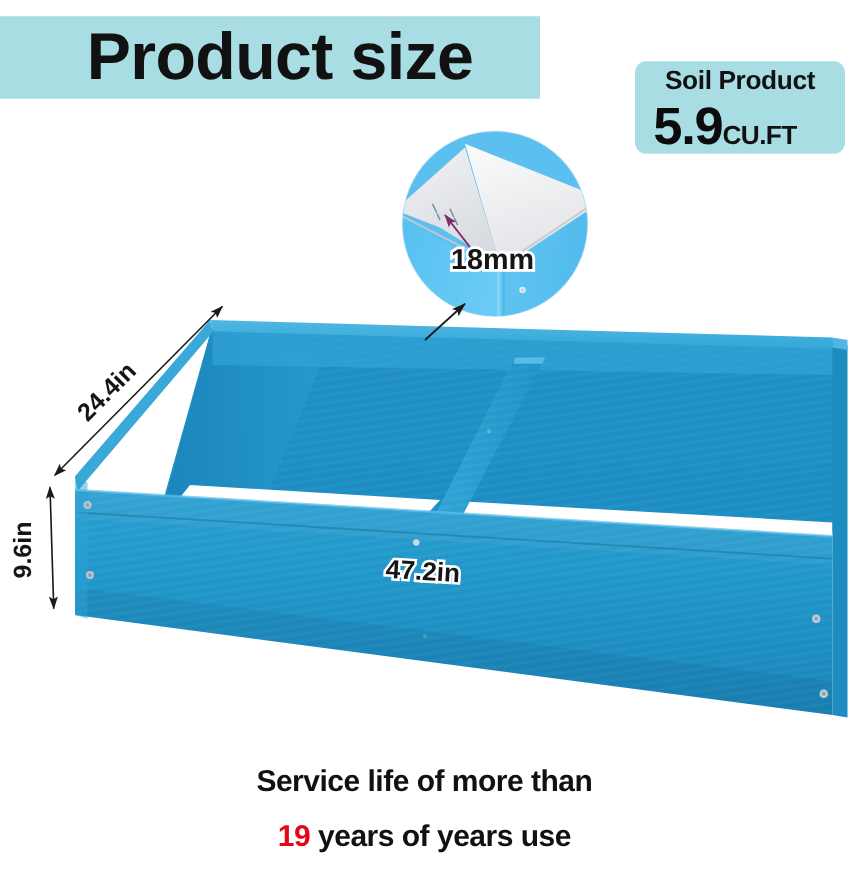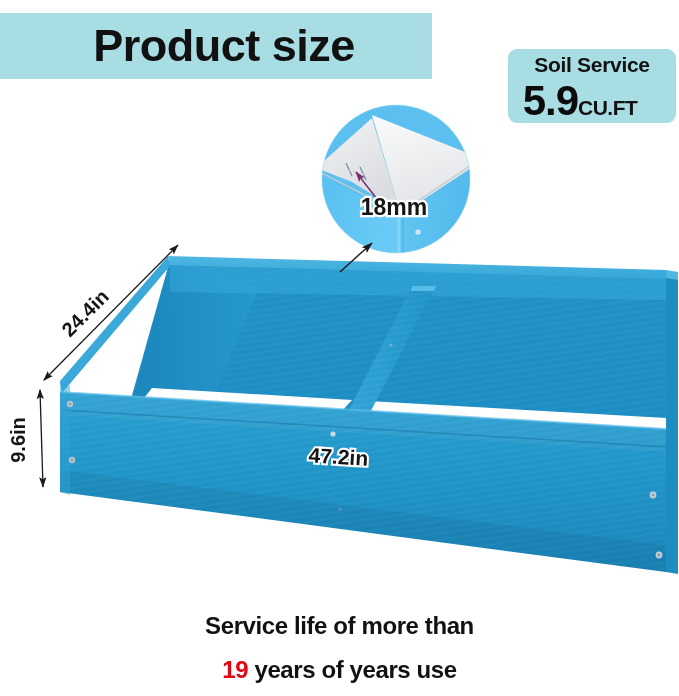--- a/index.html
+++ b/index.html
@@ -28,21 +28,21 @@
   #header-title {
     position: absolute;
     left: 0;
     top: 13px;
     width: 432px;
     height: 82px;
     line-height: 66px;
     text-align: center;
     padding-left: 16px;
     box-sizing: border-box;
-    font-size: 45px;
+    font-size: 53px;
     font-weight: bold;
     letter-spacing: -0.5px;
     color: #111111;
     white-space: nowrap;
   }
 
   
   #capacity-badge {
     position: absolute;
     left: 508px;
@@ -128,21 +128,21 @@
     font-weight: bold;
   }
 </style>
 </head>
 <body>
 
 <div id="header-banner"></div>
 <div id="header-title">Product size</div>
 
 <div id="capacity-badge">
-  <div id="capacity-label">Soil Service</div>
+  <div id="capacity-label">Soil Product</div>
   <div id="capacity-value-row">
     <span id="capacity-value">5.9</span><span id="capacity-unit">CU.FT</span>
   </div>
 </div>
 
 <div id="illustration">
 <svg width="679" height="600" viewBox="0 0 679 600" xmlns="http://www.w3.org/2000/svg">
   <defs>
 
     <linearGradient id="gradFront" x1="0" y1="0" x2="0" y2="1">

